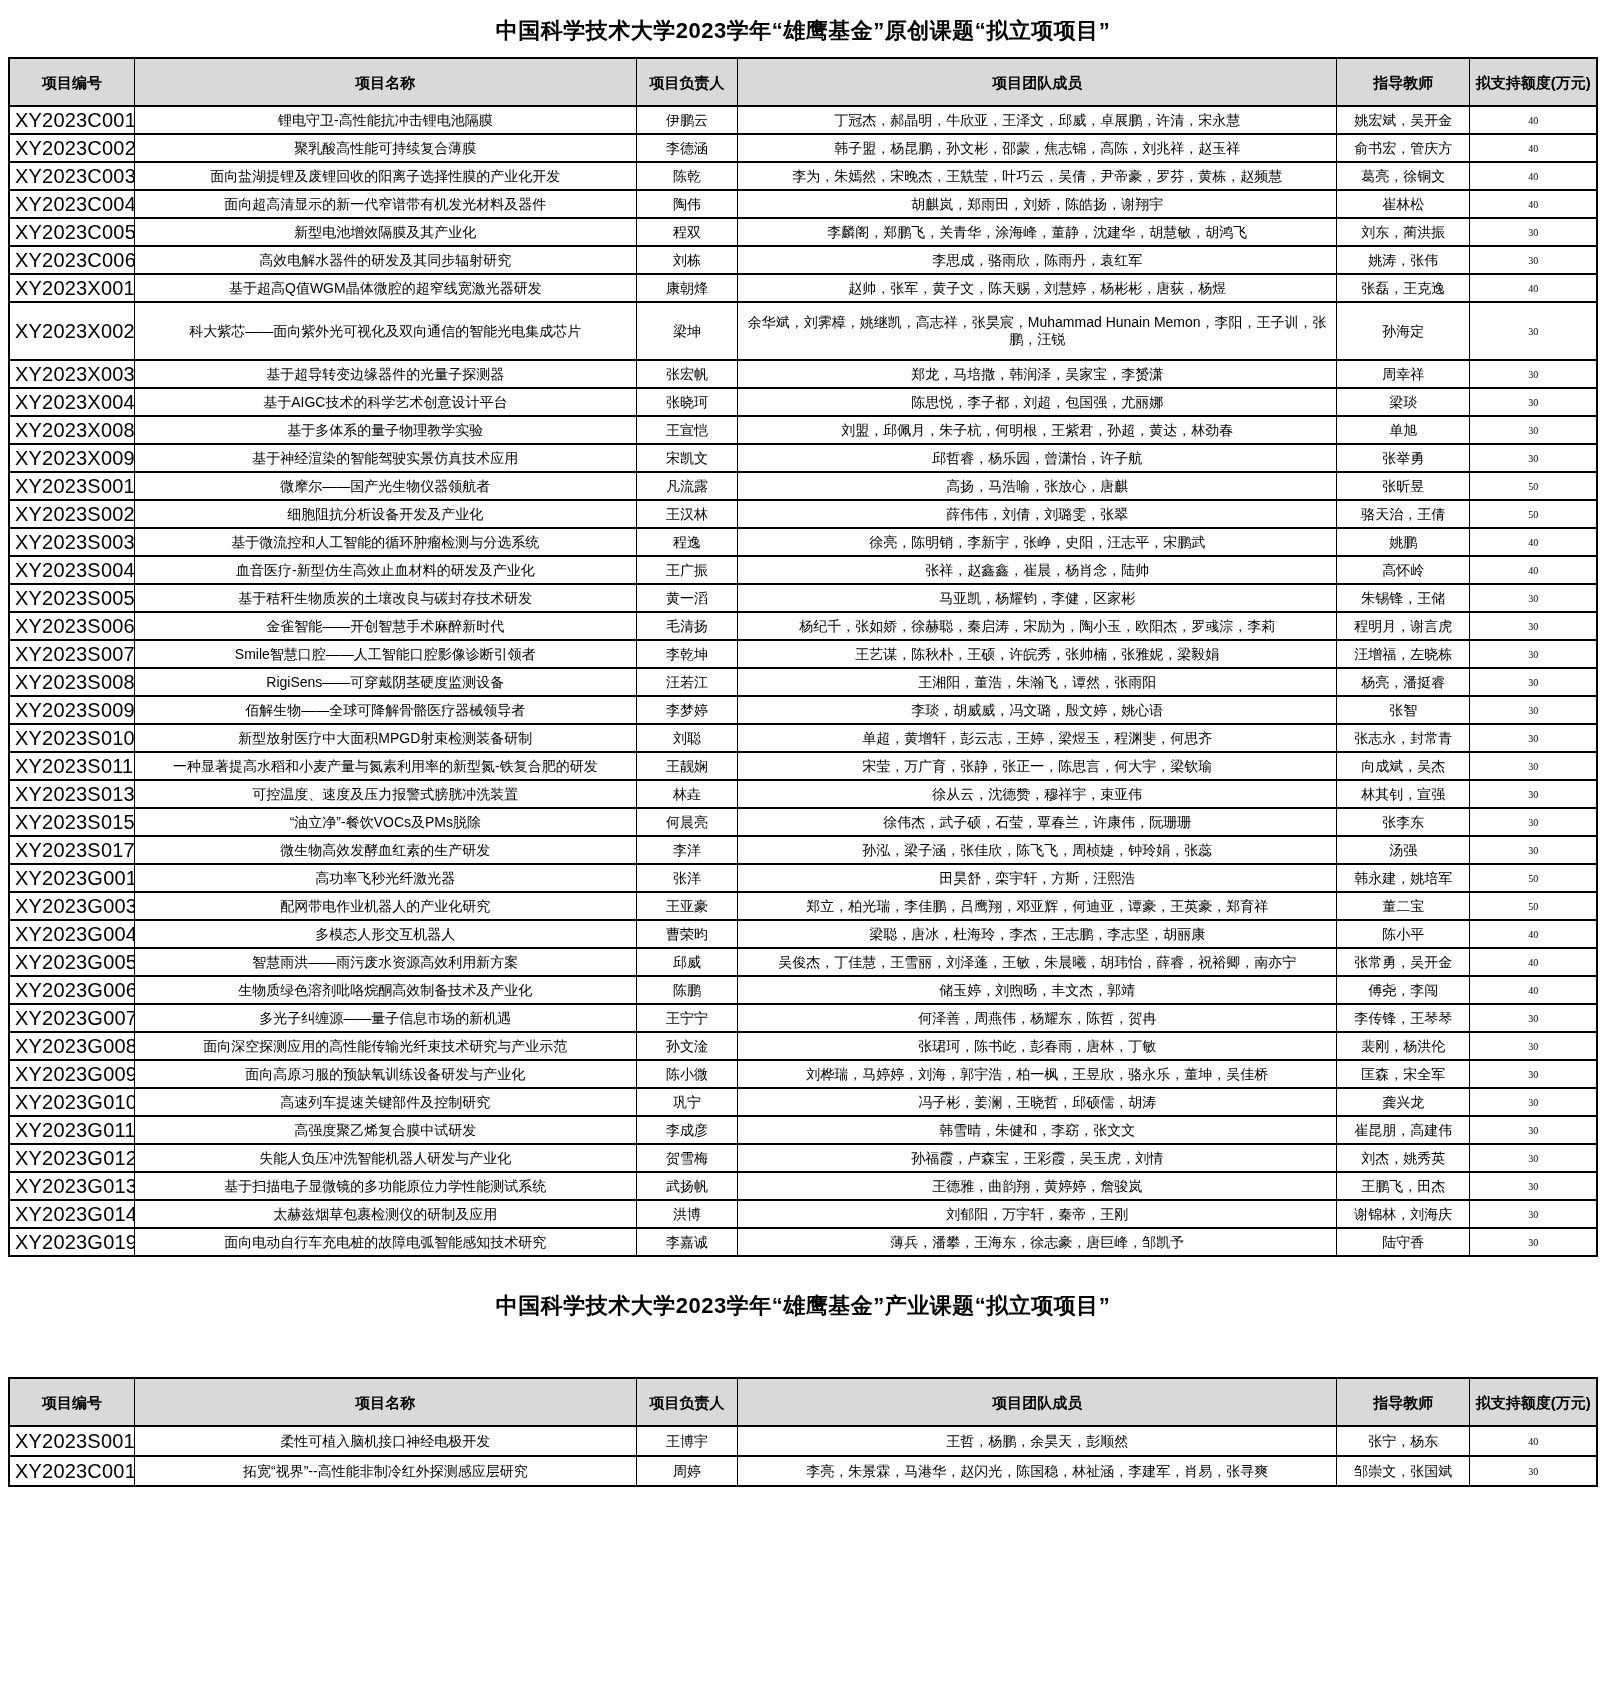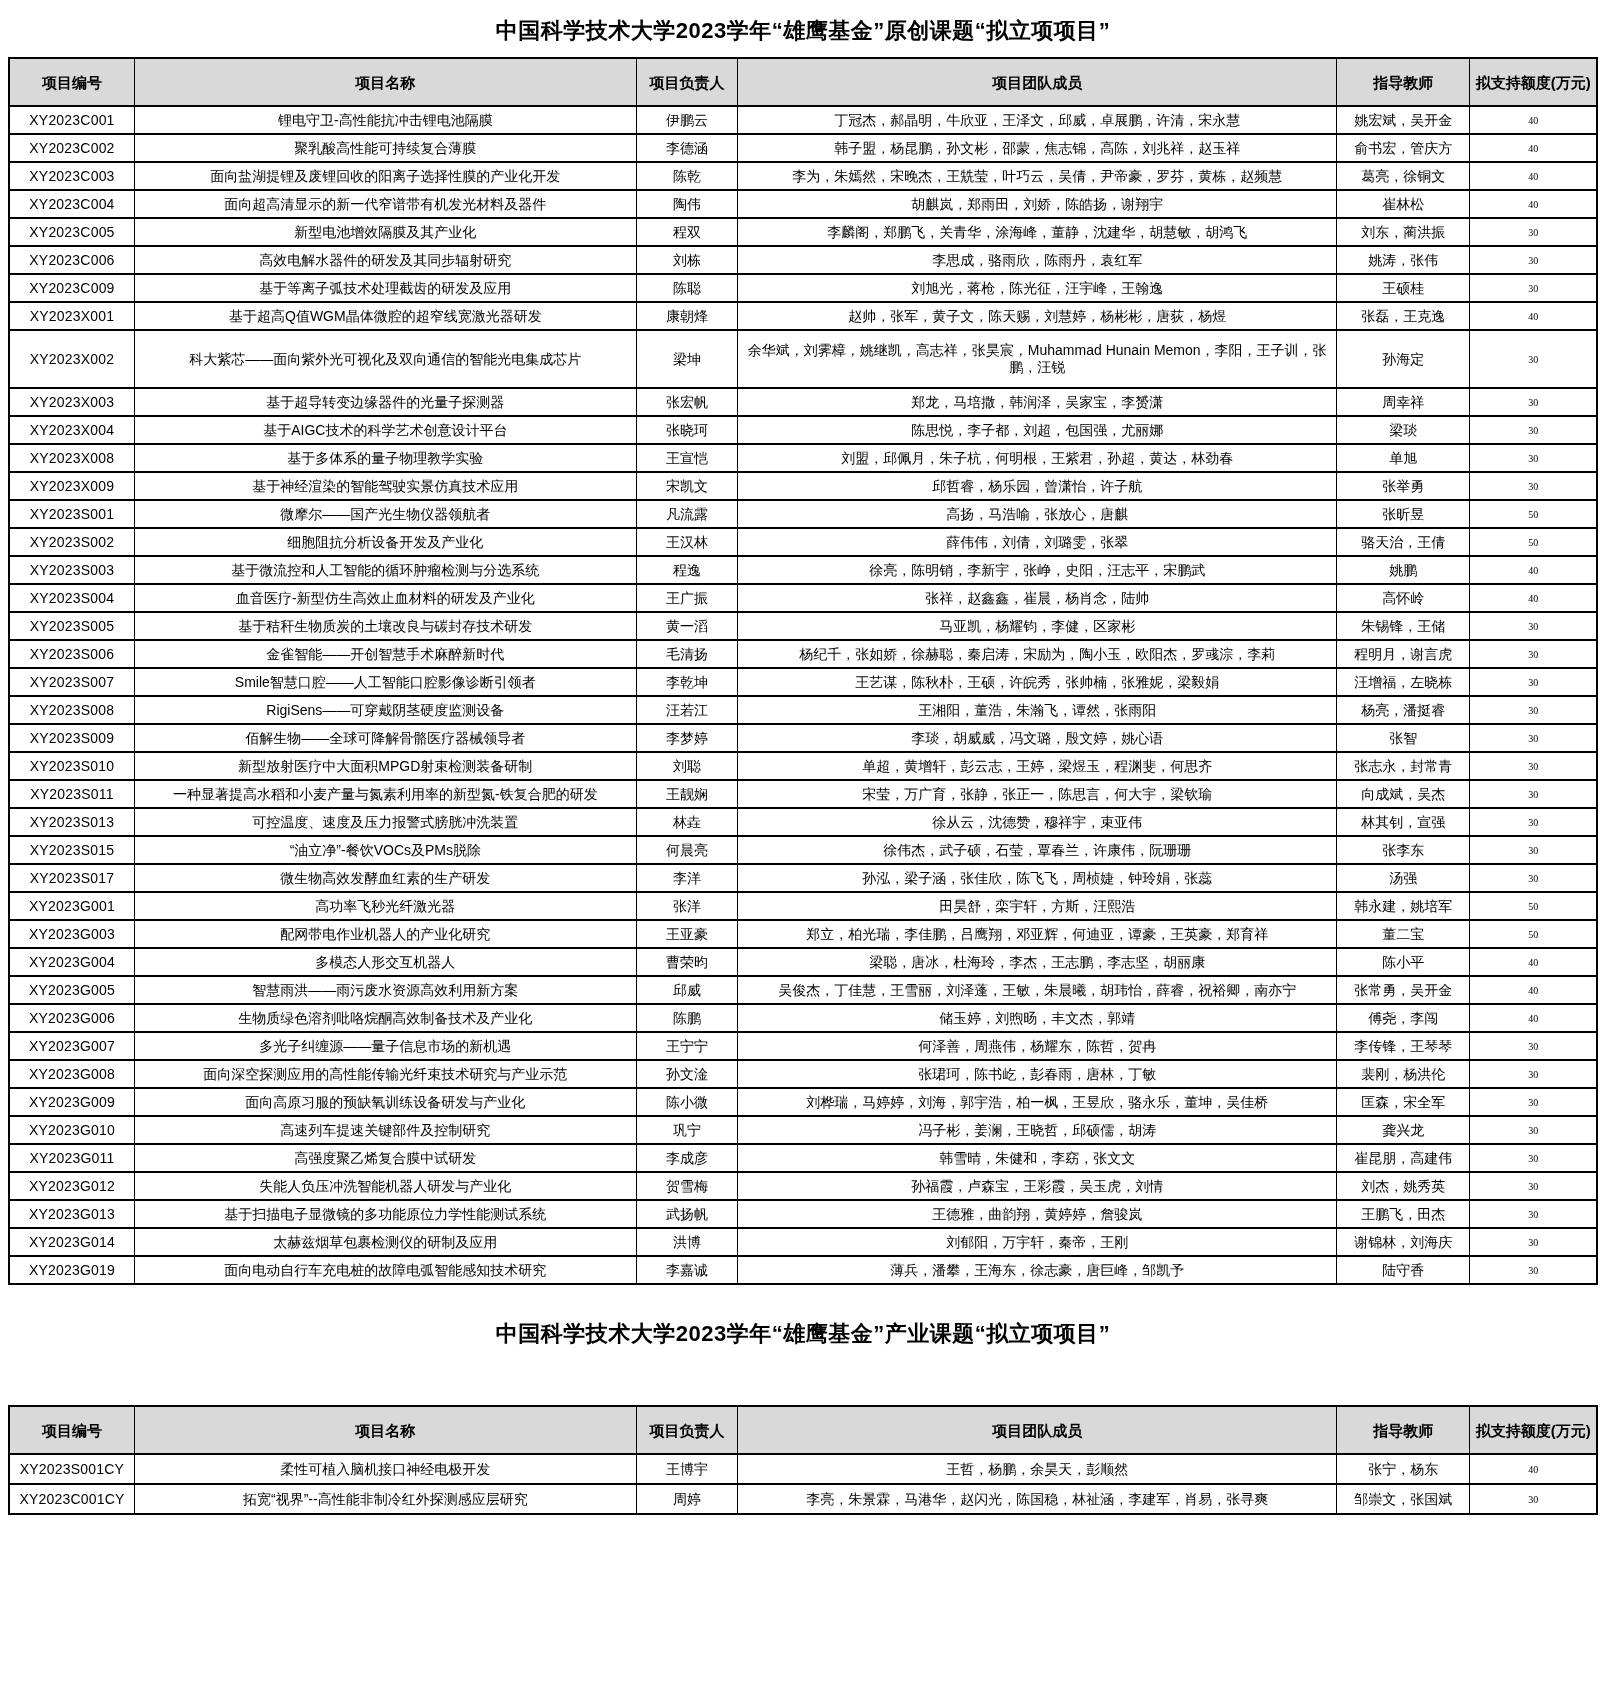--- a/index.html
+++ b/index.html
@@ -13,21 +13,21 @@
     border:1px solid #000;
     border-top:2px solid #000;
     border-bottom:2px solid #000;
     text-align:center; vertical-align:middle;
     padding:1px 5px;
     overflow:hidden;
   }
   th { background:#d9d9d9; font-size:15px; font-weight:bold; height:44px; line-height:19px; }
   td { font-size:14px; line-height:17px; height:24px; }
   td.num { font-size:10px; font-family:Liberation Serif, serif; }
-  td.pid { font-size:14px; letter-spacing:0.2px; }
+  td.pid { font-size:20px; letter-spacing:0.2px; }
   tr.row-tall td { height:54px; }
   .t2 td { height:26px; }
   col.c-id { width:7.9%; }
   col.c-name { width:31.6%; }
   col.c-leader { width:6.4%; }
   col.c-members { width:37.7%; }
   col.c-advisor { width:8.4%; }
   col.c-amount { width:8.0%; }
   td.leader-cell { position:relative;text-align:center; }
   .flag-tri {
@@ -104,28 +104,20 @@
           </tr>
           <tr>
             <td class="pid">XY2023C006</td>
             <td>高效电解水器件的研发及其同步辐射研究</td>
             <td class="leader-cell">刘栋</td>
             <td>李思成，骆雨欣，陈雨丹，袁红军</td>
             <td>姚涛，张伟</td>
             <td class="num">30</td>
           </tr>
           <tr>
-            <td class="pid">XY2023C009</td>
-            <td>基于等离子弧技术处理截齿的研发及应用</td>
-            <td class="leader-cell">陈聪</td>
-            <td>刘旭光，蒋枪，陈光征，汪宇峰，王翰逸</td>
-            <td>王硕桂</td>
-            <td class="num">30</td>
-          </tr>
-          <tr>
             <td class="pid">XY2023X001</td>
             <td>基于超高Q值WGM晶体微腔的超窄线宽激光器研发</td>
             <td class="leader-cell">康朝烽</td>
             <td>赵帅，张军，黄子文，陈天赐，刘慧婷，杨彬彬，唐荻，杨煜</td>
             <td>张磊，王克逸</td>
             <td class="num">40</td>
           </tr>
           <tr class="row-tall">
             <td class="pid">XY2023X002</td>
             <td>科大紫芯——面向紫外光可视化及双向通信的智能光电集成芯片</td>

